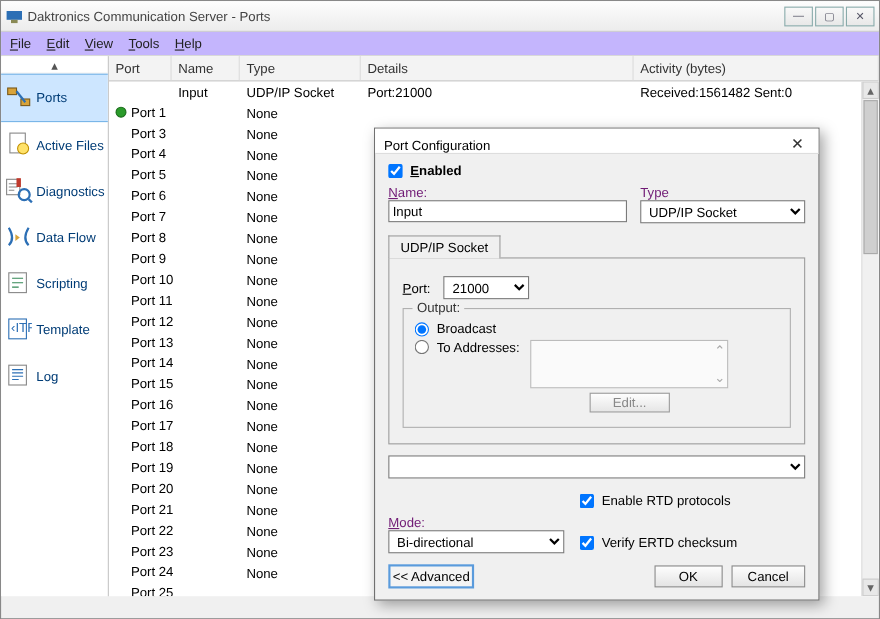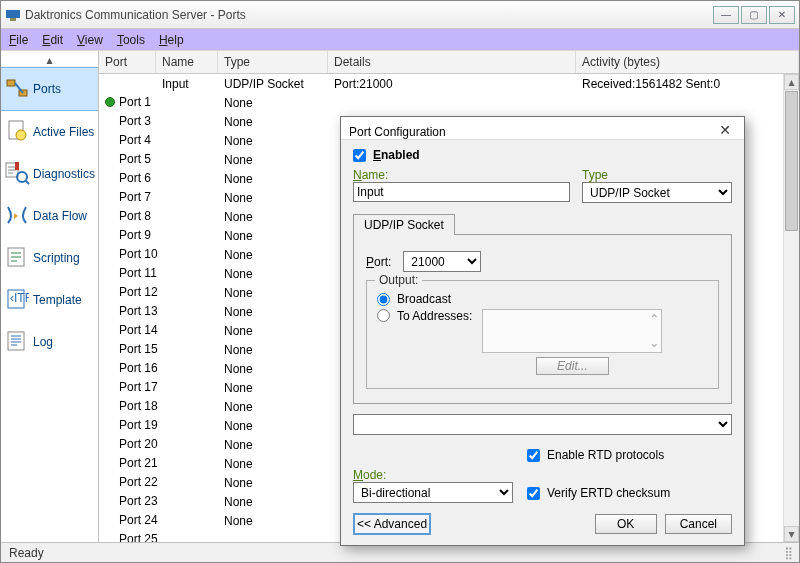--- a/index.html
+++ b/index.html
@@ -43,32 +43,32 @@
 .grip { margin-left:auto; color:#999; letter-spacing:-2px;}
 
 
 .dialog { position:absolute; left:340px; top:116px; width:405px; height:430px; background:#f0f0f0; border:1px solid #707070; box-shadow:4px 4px 12px rgba(0,0,0,.35); display:flex; flex-direction:column;}
 .dlg-title { height:26px; display:flex; align-items:flex-end; padding:0 8px; background:#fff; border-bottom:1px solid #ddd;}
 .dlg-close { margin-left:auto; width:22px; height:18px; display:flex;align-items:center;justify-content:center; font-size:14px; color:#333;}
 .dlg-body { padding:8px 12px 10px; flex:1; position:relative;}
 .chk { display:flex; align-items:center; gap:4px; font-weight:bold;}
 .field-row { display:flex; gap:12px; margin-top:6px;}
 .field { display:flex; flex-direction:column; }
-.field label { color:#4d7c0f; }
+.field label { color:#701a75; }
 .u::first-letter{text-decoration:underline;}
 input.tx, select.tx { border:1px solid #7a7a7a; background:#fff; height:20px; padding:1px 3px; }
 select.tx{height:21px;}
 .tabstrip { margin-top:10px; }
 .tab { display:inline-block; padding:3px 10px; background:#f0f0f0; border:1px solid #9c9c9c; border-bottom:none; position:relative; top:1px;}
 .tabpanel { border:1px solid #9c9c9c; padding:10px 12px 14px; background:#f0f0f0; }
 .groupbox { border:1px solid #b0b0b0; padding:8px 10px 10px; position:relative; margin-top:8px;}
 .groupbox .legend { position:absolute; top:-8px; left:8px; background:#f0f0f0; padding:0 4px; color:#333;}
 .radio-row{display:flex;align-items:center;gap:4px;margin:3px 0;}
 .addr-box{border:1px solid #bbb;background:#fafafa;width:180px;height:44px;display:flex;flex-direction:column;justify-content:space-between;align-items:flex-end;padding:2px;color:#aaa;}
-.smallbtn{border:1px solid #9c9c9c;background:linear-gradient(#fdfdfd,#e6e6e6);padding:1px 20px;color:#888;font-style:italic;}
+.smallbtn{border:1px solid #9c9c9c;background:linear-gradient(#fdfdfd,#e6e6e6);padding:1px 20px;color:#888;}
 .dlg-buttons{display:flex;gap:8px;justify-content:flex-end;padding:0 12px 10px;align-items:center;}
 .btn{border:1px solid #8a8a8a;background:linear-gradient(#fdfdfd,#e4e4e4);padding:2px 14px;min-width:62px;text-align:center;}
 .adv{margin-right:auto;border:2px solid #5a9bdc;padding:2px 2px;background:#f4f4f4;}
 .sec { margin-top:10px; }
 input[type=checkbox],input[type=radio]{margin:0 3px 0 0;}
 </style>
 </head>
 <body>
 
 <div class="window">
@@ -397,24 +397,20 @@
           <div class="vscroll">
           <div class="arr">▴</div>
           <div class="thumb"></div>
           <div class="track"></div>
           <div class="arr">▾</div>
         </div>
       </div>
     </div>
   </div>
 
-  <div class="statusbar">
-    <span>Ready</span>
-    <span class="grip">⣿</span>
-  </div>
 </div>
 
 <div class="dialog">
   <div class="dlg-title">
     <span>Port Configuration</span>
     <span class="dlg-close">✕</span>
   </div>
   <div class="dlg-body">
     <label class="chk">
       <input type="checkbox" checked="" style="">

